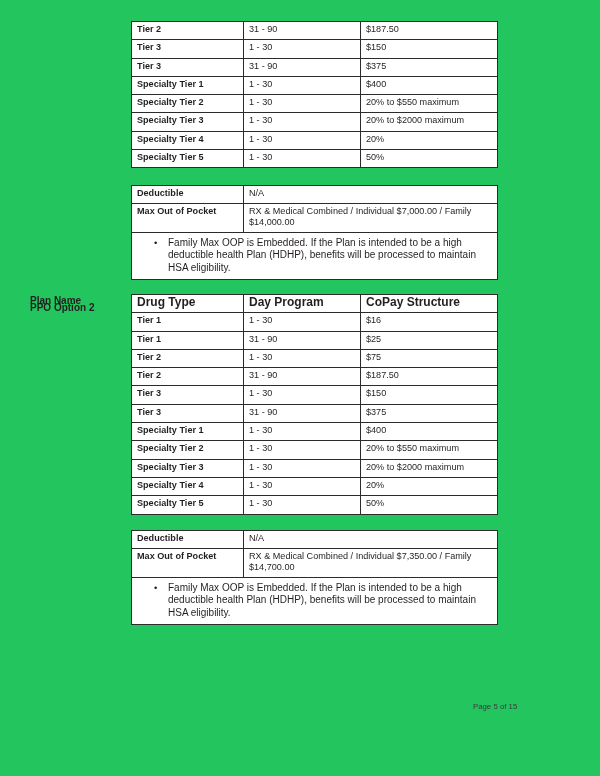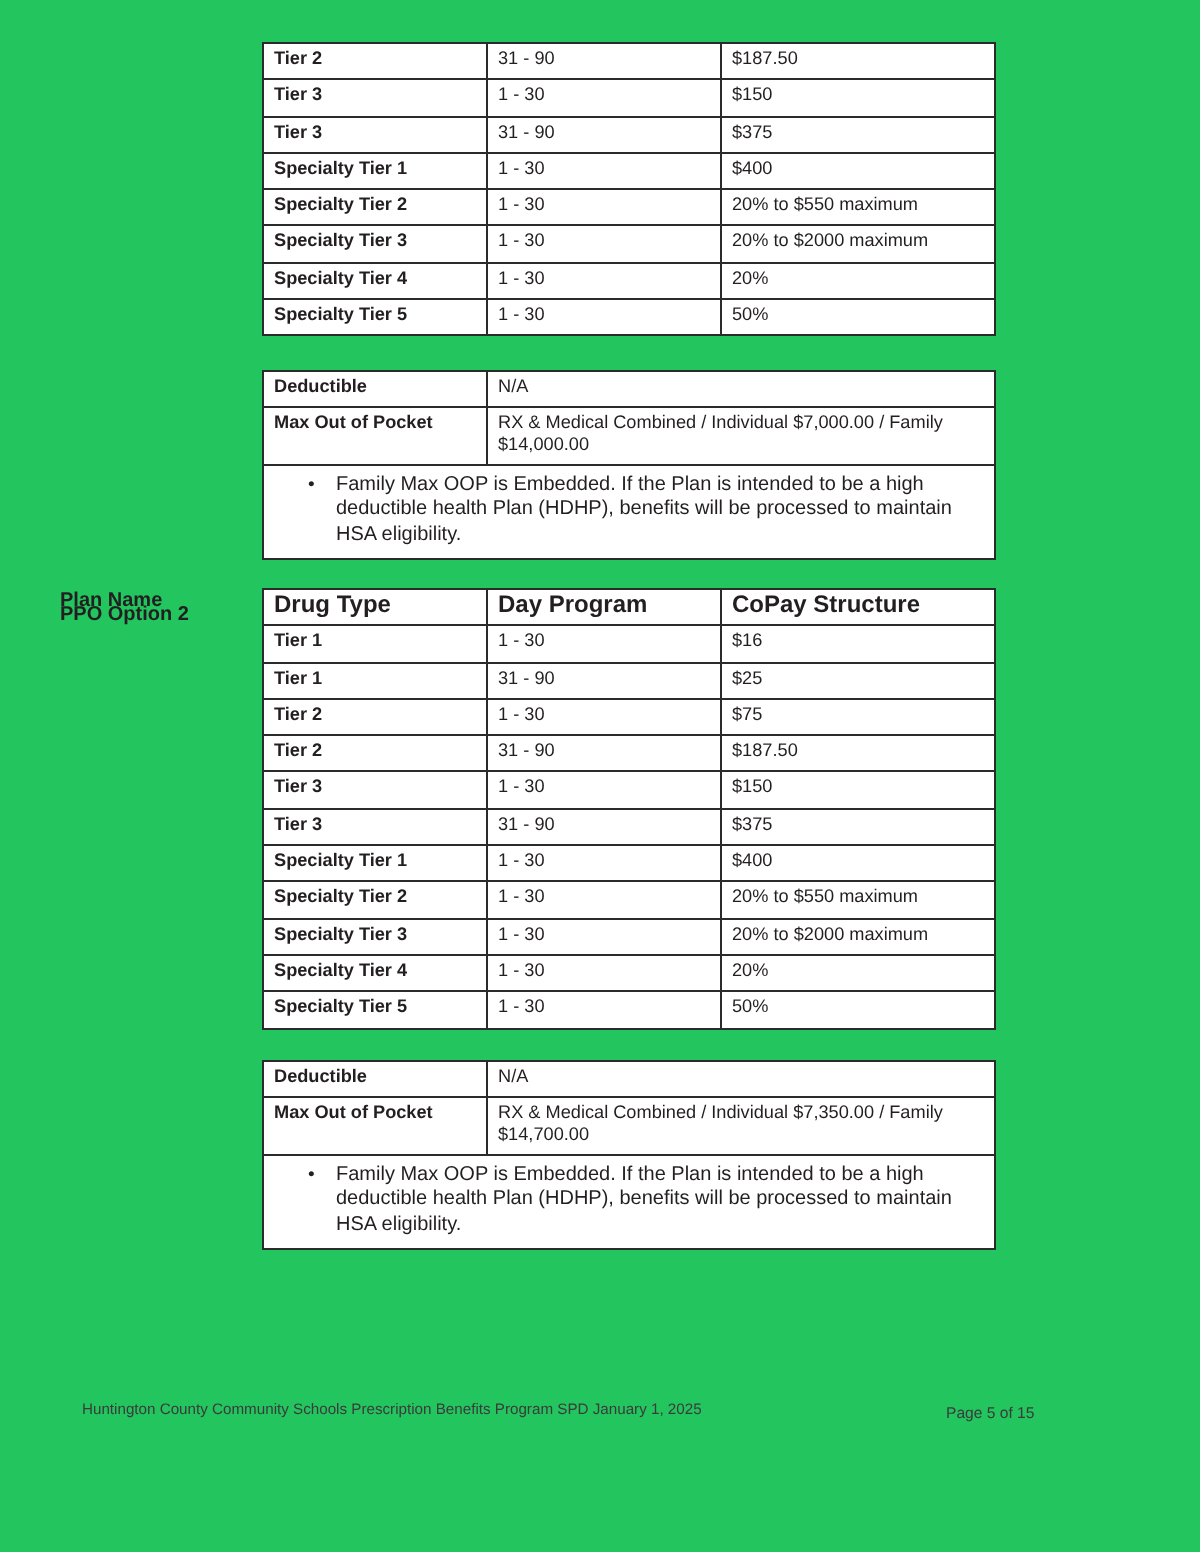--- a/index.html
+++ b/index.html
@@ -332,17 +332,16 @@
           <div class="note-inner">
             <span class="note-bullet">•</span>
             <span class="note-text">Family Max OOP is Embedded. If the Plan is intended to be a high deductible health Plan (HDHP), benefits will be processed to maintain HSA eligibility.</span>
           </div>
         </td>
       </tr>
     </tbody>
   </table>
 
   <div class="footer">
-    <div class="footer-left">Huntington County Community Schools Prescription Benefits Program SPD January 1, 2025</div>
     <div class="footer-right">Page  5 of 15</div>
   </div>
 
 </div>
 
 </body></html>

